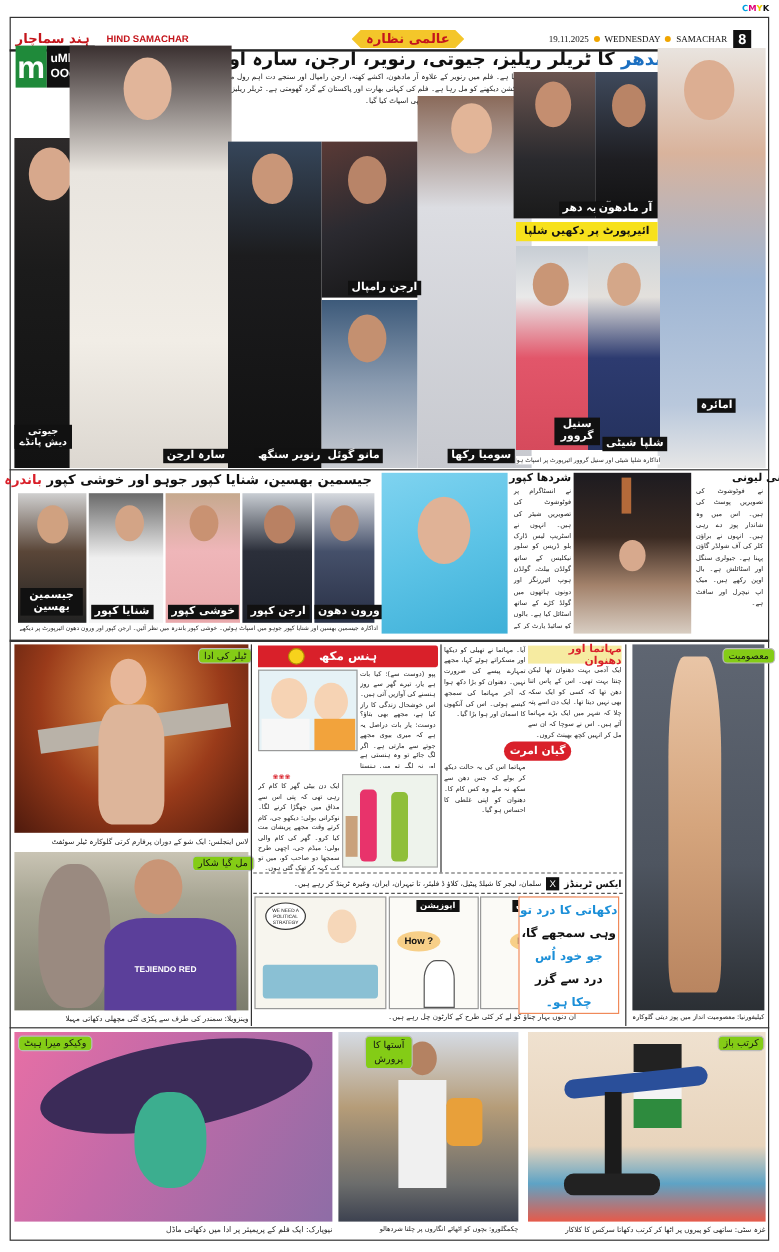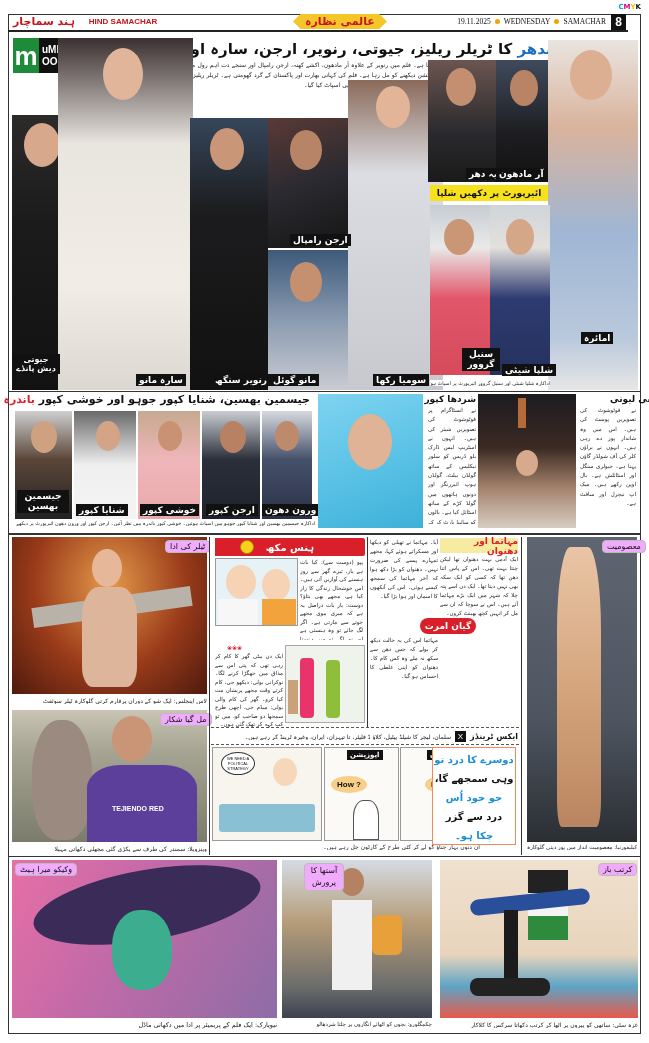--- a/index.html
+++ b/index.html
@@ -2,31 +2,31 @@
 <html><head>
 <meta charset="utf-8">
 <style>
   * { box-sizing: border-box; margin: 0; padding: 0; }
   html, body { width: 649px; height: 1043px; background: #ffffff; overflow: hidden; }
   body { position: relative; font-family: "DejaVu Sans", sans-serif; color: #111; }
   .urdu { direction: rtl; font-family: "DejaVu Sans", sans-serif; }
   .cmyk { position: absolute; top: 3px; right: 8px; font-size: 7px; font-weight: bold; letter-spacing: 0; }
   .cmyk span:nth-child(1){color:#00a0e0;} .cmyk span:nth-child(2){color:#e0007a;} .cmyk span:nth-child(3){color:#e8c800;} .cmyk span:nth-child(4){color:#111;}
   .page-frame { position: absolute; left: 8px; top: 14px; width: 633px; height: 1020px; border: 1px solid #333; }
-  .masthead { position: absolute; left: 8px; top: 13px; width: 620px; height: 19px; border-bottom: 2px solid #222; display: flex; align-items: center; }
+  .masthead { position: absolute; left: 8px; top: 24px; width: 620px; height: 19px; border-bottom: 2px solid #222; display: flex; align-items: center; }
   .logo-urdu { font-size: 11px; font-weight: bold; color: #c4161c; margin-left: 5px; }
   .logo-en { font-size: 8px; font-weight: bold; color: #c4161c; margin-left: 14px; font-family: "Liberation Sans", sans-serif; }
   .section-tag { position: absolute; left: 285px; top: 1px; height: 15px; padding: 0 12px; background: #f4c62a; color: #c4161c; font-size: 11px; font-weight: bold; clip-path: polygon(8% 0, 92% 0, 100% 50%, 92% 100%, 8% 100%, 0 50%); display:flex; align-items:center; }
   .dateline { position: absolute; right: 22px; top: 4px; font-size: 7.5px; font-family: "Liberation Serif", serif; display:flex; gap:4px; align-items:center; }
   .dot { width: 5px; height: 5px; border-radius: 50%; background: #f0a500; display:inline-block; }
   .page-num { position: absolute; right: 2px; top: 1px; width: 15px; height: 16px; background: #111; color: #fff; font-size: 12px; font-weight: bold; display:flex; align-items:center; justify-content:center; font-family: "Liberation Sans", sans-serif; }
 
   .photo { position: absolute; overflow: hidden; }
   .label-black { position: absolute; background: #111; color: #fff; font-weight: bold; font-size: 9px; padding: 1px 3px; direction: rtl; line-height: 1.15; text-align: center; }
-  .label-white { position: absolute; background: #f0abfc; color: #111; font-size: 8px; padding: 1px 4px; border-radius: 4px; direction: rtl; border:1px solid #bbb; }
+  .label-white { position: absolute; background: #84cc16; color: #111; font-size: 8px; padding: 1px 4px; border-radius: 4px; direction: rtl; border:1px solid #bbb; }
   .caption { position: absolute; font-size: 6px; color: #222; direction: rtl; white-space: nowrap; overflow: hidden; }
   .body-text { position: absolute; font-size: 6px; line-height: 10px; direction: rtl; color: #222; text-align: justify; overflow: hidden; }
   .headline { position: absolute; direction: rtl; font-weight: bold; white-space: nowrap; }
   .rule-h { position: absolute; height: 1px; background: #333; }
   .rule-v { position: absolute; width: 1px; background: #333; }
 
   .mumbai-logo { position: absolute; left: 13px; top: 38px; width: 66px; height: 35px; display:flex; }
   .mumbai-logo .m { width: 26px; background: #1f8a3a; color: #fff; font-size: 26px; font-weight: bold; display:flex; align-items:center; justify-content:center; font-family: "Liberation Sans", sans-serif; line-height:1; }
   .mumbai-logo .txt { flex:1; background: #111; color:#fff; font-size: 10px; font-weight:bold; display:flex; flex-direction:column; justify-content:center; padding-left:3px; line-height: 1.15; font-family: "Liberation Sans", sans-serif; }
 
@@ -102,21 +102,21 @@
 <div class="yellow-banner" style="left:430px; top:185px; width:118px; height:16px;">ائیرپورٹ پر دکھیں شلپا</div>
 
 <div class="photo" style="left:430px; top:205px; width:60px; height:170px; background:linear-gradient(180deg,#c7cdd4 0%,#e9e9e9 25%,#e2566a 55%,#d64a5c 100%);">
   <div style="position:absolute;left:14px;top:14px;width:30px;height:36px;border-radius:50%;background:#c99676;"></div>
 </div>
 <div class="photo" style="left:490px; top:205px; width:60px; height:170px; background:linear-gradient(180deg,#cfd5da 0%,#e3e0dc 25%,#2d3b70 55%,#25325e 100%);">
   <div style="position:absolute;left:16px;top:14px;width:28px;height:36px;border-radius:50%;background:#d4a789;"></div>
 </div>
 
 <div class="label-black" style="left:12px; top:354px; width:48px; font-size:8px;">جیوتی دیش پانڈے</div>
-<div class="label-black" style="left:136px; top:374px;">سارہ مانو</div>
+<div class="label-black" style="left:136px; top:374px;">سارہ ارجن</div>
 <div class="label-black" style="left:212px; top:374px;">رنویر سنگھ</div>
 <div class="label-black" style="left:270px; top:374px;">مانو گوئل</div>
 <div class="label-black" style="left:270px; top:234px;margin-left:20px;">ارجن رامپال</div>
 <div class="label-black" style="left:373px; top:374px;">سومیا رکھا</div>
 <div class="label-black" style="left:466px; top:168px;">آدتیہ دھر</div>
 <div class="label-black" style="left:496px; top:168px;">آر مادھون</div>
 <div class="label-black" style="left:462px; top:348px; width:38px;">سنیل گروور</div>
 <div class="label-black" style="left:502px; top:364px;">شلپا شیٹی</div>
 <div class="label-black" style="left:581px; top:332px;">امائرہ</div>
 <div class="caption" style="left:430px; top:380px; width:120px; font-size:5px; background:#fff;">اداکارہ شلپا شیٹی اور سنیل گروور ائیرپورٹ پر اسپاٹ ہوئے۔</div>
@@ -236,21 +236,21 @@
   <div class="label-black" style="left:26px; top:2px; font-size:7px;">حکمران</div>
   <div style="position:absolute;left:24px;top:28px;background:#f7cf88;border-radius:50%;padding:4px 6px;font-size:8px;font-weight:bold;font-family:'Liberation Sans',sans-serif;">How ?</div>
   <div style="position:absolute;left:52px;top:52px;width:24px;height:38px;background:#fff;border:1px solid #333;font-size:5px;font-weight:bold;text-align:center;font-family:'Liberation Sans',sans-serif;padding-top:2px;">
     <div>NDA 202</div>
     <div style="font-size:3.5px;margin-top:8px;">Bihar Election</div>
   </div>
 </div>
 <div class="caption" style="left:212px; top:843px; width:268px; font-size:6px;">ان دنوں بہار چناؤ کو لے کر کئی طرح کے کارٹون چل رہے ہیں۔</div>
 
 <div class="quote-box" style="left:432px; top:747px; width:84px; height:98px; padding-top:2px;">
-  <div style="font-size:10px; color:#1b8fd8; font-weight:bold; line-height:19px;">دوسرے کا درد تو</div>
+  <div style="font-size:10px; color:#1b8fd8; font-weight:bold; line-height:19px;">دکھاتی کا درد تو</div>
   <div style="font-size:10px; color:#111; font-weight:bold; line-height:19px;">وہی سمجھے گا،</div>
   <div style="font-size:10px; color:#1b8fd8; font-weight:bold; line-height:19px;">جو خود اُس</div>
   <div style="font-size:10px; color:#111; font-weight:bold; line-height:19px;">درد سے گزر</div>
   <div style="font-size:10px; color:#1b8fd8; font-weight:bold; line-height:19px;">چکا ہو۔</div>
 </div>
 
 <div class="rule-v" style="left:521px; top:537px; height:318px;"></div>
 
 <div class="photo" style="left:527px; top:537px; width:110px; height:305px; background:linear-gradient(180deg,#5f6672 0%,#4e5560 60%,#2b2f34 100%);">
   <div style="position:absolute;left:38px;top:20px;width:26px;height:32px;border-radius:50%;background:#b07a5b;"></div>

